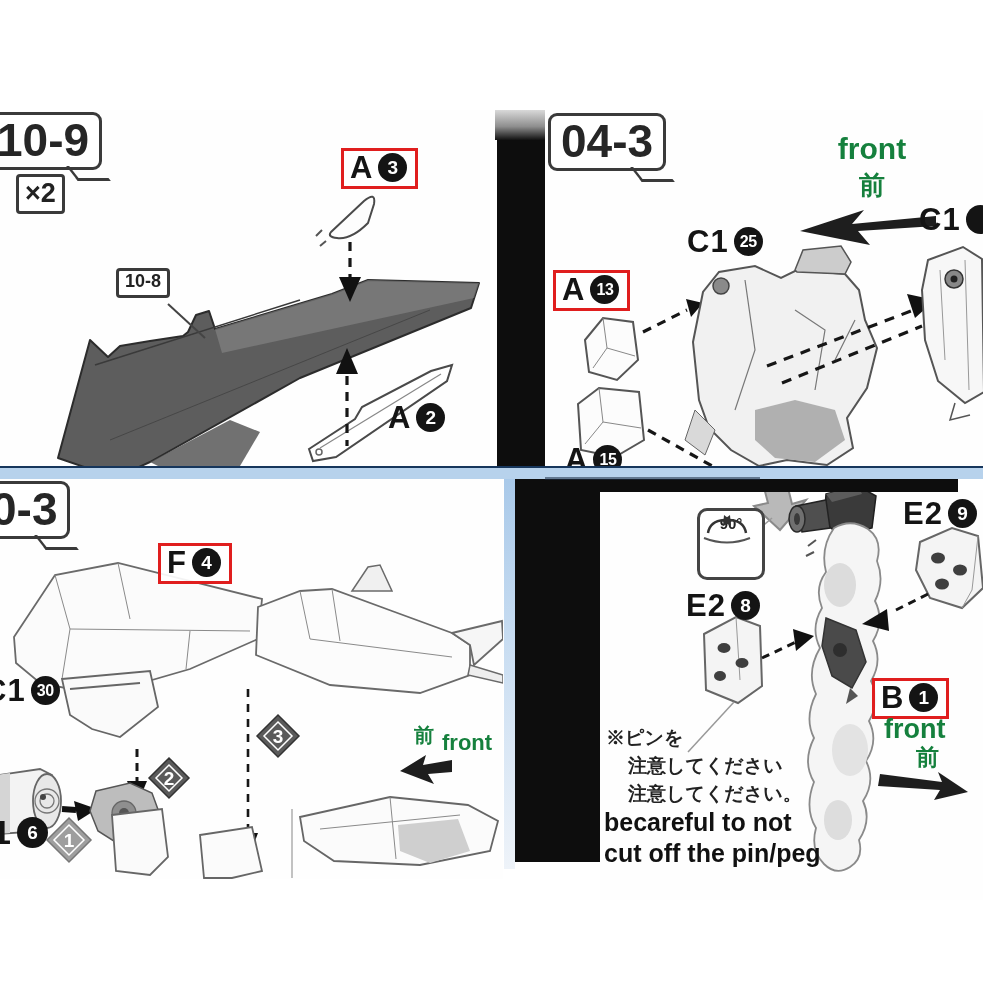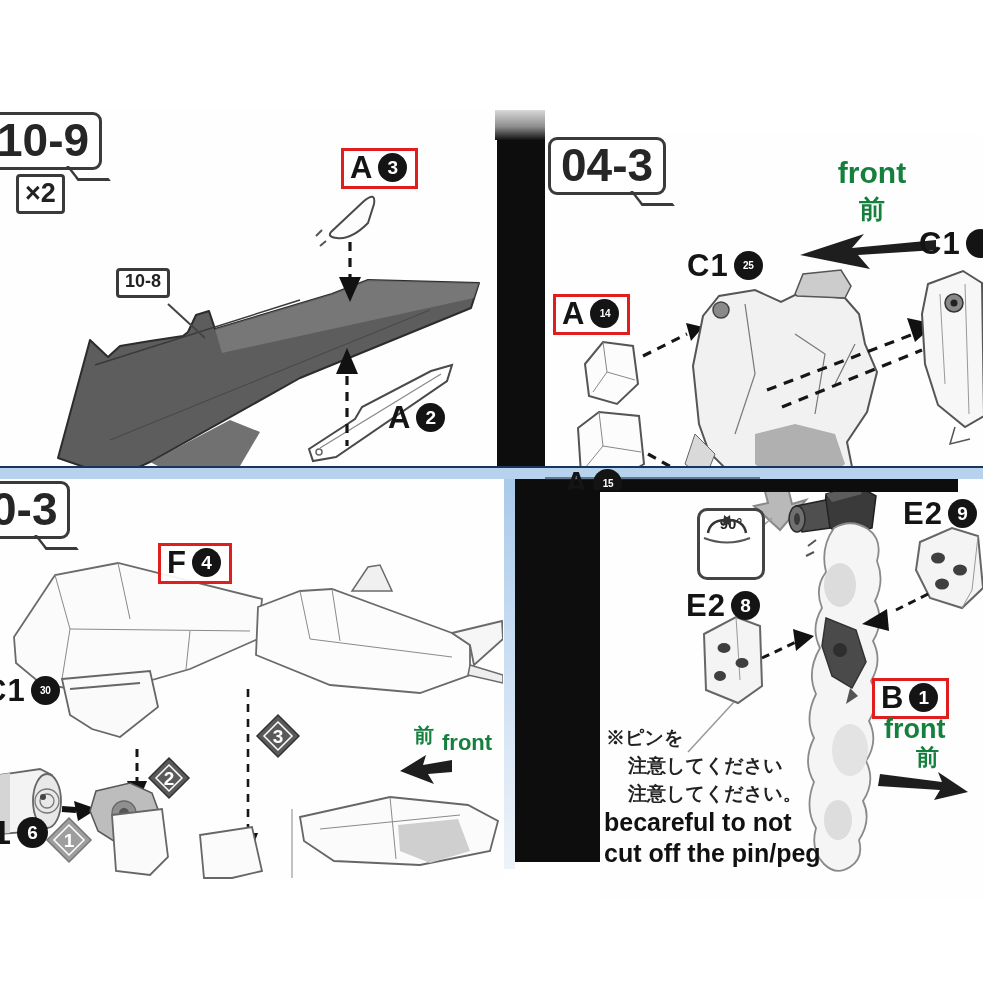--- a/index.html
+++ b/index.html
@@ -16,21 +16,21 @@
   
   .boxed{position:absolute;border:3px solid #3a3a3a;border-radius:4px;background:#fff;
          font-size:18px;font-weight:700;color:#222;padding:0 6px 2px;line-height:1.2;z-index:5;}
   
   .lbl{position:absolute;display:flex;align-items:center;gap:5px;font-weight:700;
        font-size:31px;color:#141414;white-space:nowrap;z-index:6;line-height:1;}
   .lbl .letter{letter-spacing:1px;}
   .red{border:3.5px solid #e01e1e;padding:1px 8px 3px 6px;background:rgba(255,255,255,.92);}
   .circ{width:29px;height:29px;border-radius:50%;background:#141414;color:#fff;display:flex;
         align-items:center;justify-content:center;font-size:19px;font-weight:700;flex:0 0 auto;}
-  .circ.two{font-size:10px;letter-spacing:-.5px;}
+  .circ.two{font-size:16px;letter-spacing:-.5px;}
   .txt{position:absolute;color:#15803d;white-space:nowrap;z-index:6;line-height:1;}
   .front{font-weight:700;font-size:30px;}
   .kanji{font-weight:700;font-size:26px;}
   
   .bar{position:absolute;background:#0d0d0d;z-index:3;}
   .divider{position:absolute;left:0;top:466px;width:983px;height:13px;background:#b7d2ec;
            border-top:2px solid #16365c;box-sizing:border-box;z-index:4;}
   .divider-shadow{position:absolute;left:545px;top:477px;width:215px;height:3px;
            background:#1d2e45;opacity:.55;z-index:4;}
   .silver{position:absolute;z-index:4;}
@@ -82,21 +82,21 @@
     <div class="lbl red" style="left:341px;top:38px;border-color:#e01e1e;">
       <span class="letter">A</span>
       <span class="circ">3</span>
     </div>
     <div class="lbl" style="left:388px;top:292px;">
       <span class="letter">A</span>
       <span class="circ">2</span>
     </div>
   </div>
 
-  <div class="q" style="left:545px;top:110px;width:438px;height:356px;margin-top:24px;">
+  <div class="q" style="left:545px;top:110px;width:438px;height:356px;">
     <svg width="438" height="356" viewBox="0 0 438 356">
 
       <polygon points="255,121 319,100 307,114 391,106 391,116 313,121 325,135" fill="#1e1e1e"></polygon>
 
       <g>
         <path d="M40 230 L58 208 L88 212 L93 250 L72 270 L44 262 Z" fill="#fcfcfc" stroke="#555" stroke-width="2"></path>
         <path d="M58 208 L62 238 L90 246 M62 238 L48 258" stroke="#888" stroke-width="1" fill="none"></path>
         <path d="M33 294 L54 278 L94 282 L99 330 L70 347 L36 340 Z" fill="#fcfcfc" stroke="#555" stroke-width="2"></path>
         <path d="M54 278 L58 312 L96 318 M58 312 L40 334" stroke="#888" stroke-width="1" fill="none"></path>
         <line x1="98" y1="222" x2="142" y2="200" stroke="#161616" stroke-width="3.2" stroke-dasharray="9 7"></line>
@@ -133,21 +133,21 @@
     <div class="lbl" style="left:142px;top:116px;">
       <span class="letter">C1</span>
       <span class="circ two">25</span>
     </div>
     <div class="lbl" style="left:374px;top:94px;">
       <span class="letter">C1</span>
       <span class="circ two"></span>
     </div>
     <div class="lbl red" style="left:8px;top:160px;">
       <span class="letter">A</span>
-      <span class="circ two">14</span>
+      <span class="circ two">13</span>
     </div>
     <div class="lbl" style="left:20px;top:334px;">
       <span class="letter">A</span>
       <span class="circ two">15</span>
     </div>
   </div>
 
   <div class="q" style="left:0;top:479px;width:503px;height:400px;">
     <svg width="503" height="400" viewBox="0 0 503 400">
 

